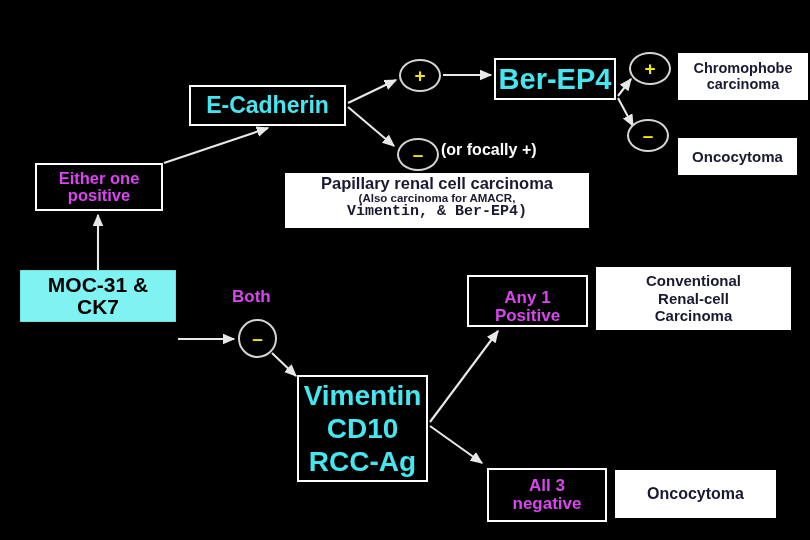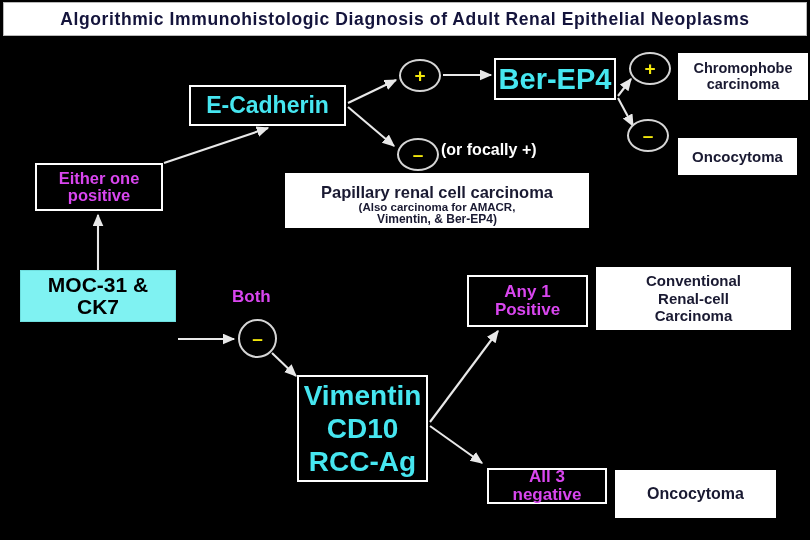--- a/index.html
+++ b/index.html
@@ -98,23 +98,20 @@
     left: 0; top: 0;
     width: 810px; height: 540px;
     pointer-events: none;
   }
 </style>
 </head>
 <body>
 
 <div id="canvas">
 
-  <div id="title-bar">
-    <span id="title-text">Algorithmic  Immunohistologic  Diagnosis  of Adult  Renal  Epithelial  Neoplasms</span>
-  </div>
 
   <svg id="arrows" viewBox="0 0 810 540" xmlns="http://www.w3.org/2000/svg">
     <defs>
       <marker id="ah" markerWidth="7" markerHeight="7" refX="5.4" refY="2.6" orient="auto" markerUnits="strokeWidth">
         <path d="M0,0 L6,2.6 L0,5.2 z" fill="#e8e8e8"></path>
       </marker>
     </defs>
     <g stroke="#e8e8e8" stroke-width="2.1" fill="none" marker-end="url(#ah)">
 
       <line x1="98" y1="270" x2="98" y2="215"></line>
@@ -161,44 +158,44 @@
 
   <div class="node node-whitefill" style="left:678px; top:53px; width:130px; height:47px; font-size:14.5px;">
     <span class="line">Chromophobe</span>
     <span class="line">carcinoma</span>
   </div>
 
   <div class="node node-whitefill" style="left:678px; top:138px; width:119px; height:37px; font-size:15px;">
     <span class="line">Oncocytoma</span>
   </div>
 
-  <div class="node node-whitefill" style="left:285px; top:173px; width:304px; height:55px; font-size:15.5px; justify-content:flex-start; padding-top:11px;">
+  <div class="node node-whitefill" style="left:285px; top:173px; width:304px; height:55px; font-size:15.5px; justify-content:flex-start; padding-top:2px;">
     <span class="line" style="font-size:16.5px;">Papillary renal cell carcinoma</span>
     <span class="line" style="font-size:11.5px;">(Also  carcinoma for AMACR,</span>
-    <span class="line" style="font-size:12px;">Vimentin, &amp; Ber-EP4)</span>
+    <span class="line" style="font-size:15px;font-family:Liberation Mono, monospace;">Vimentin, &amp; Ber-EP4)</span>
   </div>
 
   <div class="node node-outline" style="left:297px; top:375px; width:131px; height:107px; font-size:28px; line-height:1.18;">
     <span class="line txt-cyan">Vimentin</span>
     <span class="line txt-cyan">CD10</span>
     <span class="line txt-cyan">RCC-Ag</span>
   </div>
 
-  <div class="node node-outline" style="left:467px; top:275px; width:121px; height:52px; font-size:17px;">
+  <div class="node node-outline" style="left:467px; top:275px; width:121px; height:52px; font-size:17px;justify-content:flex-end;">
     <span class="line txt-yellow">Any 1</span>
     <span class="line txt-yellow">Positive</span>
   </div>
 
   <div class="node node-whitefill" style="left:596px; top:267px; width:195px; height:63px; font-size:15px; line-height:1.18;">
     <span class="line">Conventional</span>
     <span class="line">Renal-cell</span>
     <span class="line">Carcinoma</span>
   </div>
 
-  <div class="node node-outline" style="left:487px; top:468px; width:120px; height:36px; font-size:17px;">
+  <div class="node node-outline" style="left:487px; top:468px; width:120px; height:54px; font-size:17px;">
     <span class="line txt-yellow">All 3</span>
     <span class="line txt-yellow">negative</span>
   </div>
 
   <div class="node node-whitefill" style="left:615px; top:470px; width:161px; height:48px; font-size:16px;">
     <span class="line">Oncocytoma</span>
   </div>
 
   <div class="bubble" style="left:399px; top:59px; width:42px; height:33px; font-size:19px;">
     <span>+</span>

